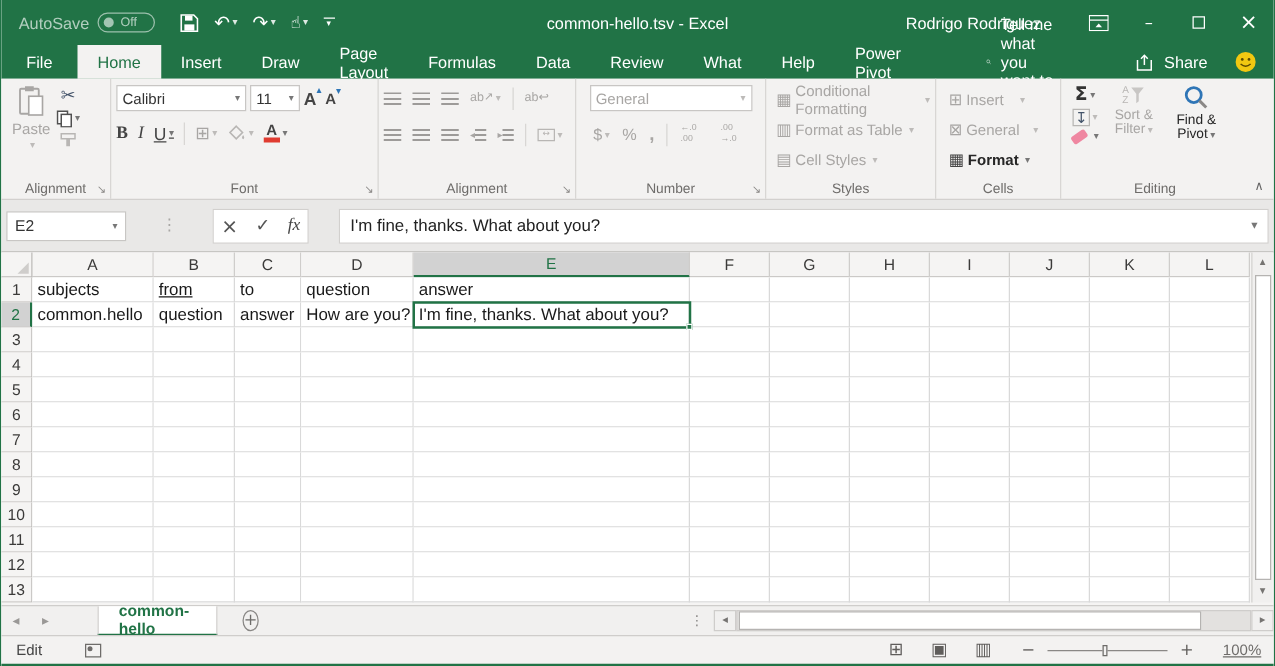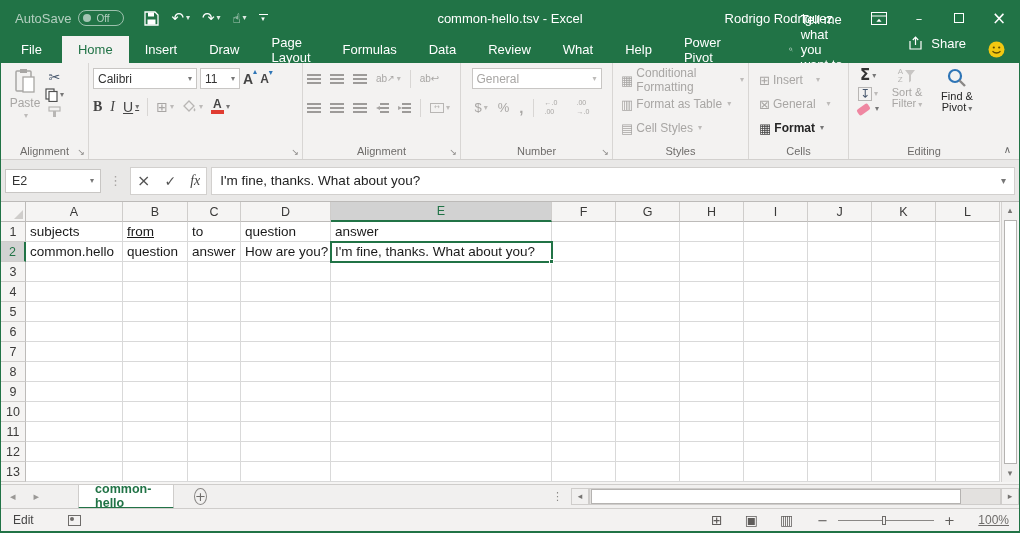--- a/index.html
+++ b/index.html
@@ -24,21 +24,21 @@
   .tb-user { margin-right:26px; }
   .tb-btn { width:40px; height:100%; display:flex; align-items:center; justify-content:center; color:#fff; }
   .max-box { width:10px; height:10px; border:1px solid #fff; display:inline-block; }
 
   
   .tabrow { position:absolute; left:0; top:36px; width:100%; height:27px; background:#217346;
             display:flex; align-items:stretch; color:#fff; font-size:13px; }
   .rtab { padding:0 16px; display:flex; align-items:center; }
   .rtab.active { background:#f3f2f1; color:#217346; }
   .tellme { display:flex; align-items:center; gap:8px; margin-left:52px; }
-  .share { display:flex; gap:8px; margin-left:60px; }
+  .share { display:flex; align-items:center; gap:8px; margin-left:60px; }
   .smiley { margin:0 14px 0 22px; display:flex; align-items:center; }
 
   
   .ribbon { position:absolute; left:0; top:63px; width:100%; height:97px; background:#f3f2f1;
             border-bottom:1px solid #d2d0ce; display:flex; }
   .rgroup { position:relative; height:100%; border-right:1px solid #d8d6d4; padding:5px 4px 18px 4px; }
   .rg-label { position:absolute; left:0; right:0; bottom:2px; text-align:center; font-size:11px; color:#6e6c6a; }
   .launcher { position:absolute; right:3px; bottom:2px; font-size:9px; color:#8a8886; }
   .gbtn { display:flex; align-items:center; justify-content:center; color:#444; }
   .dis { color:#a8a6a4 !important; }
@@ -49,21 +49,21 @@
   .lines-ico { width:14px; height:10px;
     background:repeating-linear-gradient(to bottom,#9d9b99 0 1.5px,transparent 1.5px 4.2px); }
   .big-btn { display:flex; flex-direction:column; align-items:center; font-size:12px; gap:2px; }
   .small-row { display:flex; align-items:center; font-size:12px; gap:3px; height:21px; }
   .eraser { width:13px; height:7px; background:#ef87a1; border-radius:2px; transform:rotate(-35deg); }
   .redbar { display:block; width:13px; height:3.5px; background:#e03c31; margin-top:1px; }
   .collapse-ribbon { position:absolute; right:8px; bottom:4px; color:#666; font-size:10px; }
 
   
   .fbar { position:absolute; left:0; top:160px; width:100%; height:42px; background:#e9e8e7;
-          border-bottom:1px solid #bcbab8; display:flex; align-items:center; }
+          border-bottom:1px solid #bcbab8; display:flex; align-items:center;gap:20px; }
   .namebox { width:96px; height:24px; background:#fff; border:1px solid #c8c6c4; margin-left:4px;
              display:flex; align-items:center; font-size:12.5px; color:#333; padding:0 6px; justify-content:space-between; }
   .fb-sep { color:#a9a7a5; font-size:13px; margin:0 8px; }
   .fb-btns { background:#fff; border:1px solid #d2d0ce; height:28px; display:flex; align-items:center; padding:0 6px; gap:14px; }
   .fb-btn { font-size:13px; color:#555; }
   .fx { font-style:italic; font-family:"Liberation Serif","DejaVu Serif",serif; font-size:14px; color:#444; }
   .fb-input { flex:1; height:28px; background:#fff; border:1px solid #d2d0ce; margin:0 4px 0 4px;
               display:flex; align-items:center; font-size:13.5px; color:#222; padding:0 8px; justify-content:space-between; }
   .fb-chev { color:#777; font-size:10px; }
 
@@ -291,20 +291,21 @@
           <span class="caret dis ico">▾</span>
         </span>
         <span class="gbtn">
           <span style="display:flex;flex-direction:column;align-items:center">
               <span style="font-size:12px;font-weight:bold;line-height:10px">A</span>
               <span class="redbar"></span>
             </span>
           <span class="caret ico">▾</span>
         </span>
       </div>
+      <div class="rg-label"><span>Font</span></div>
       <span class="launcher ico">↘</span>
     </div>
 
     <div class="rgroup" style="width:158px">
       <div class="small-row" style="gap:9px;">
         <span class="lines-ico"></span>
         <span class="lines-ico"></span>
         <span class="lines-ico"></span>
         <span class="gbtn dis" style="font-size:10px">
             <span>ab</span>

